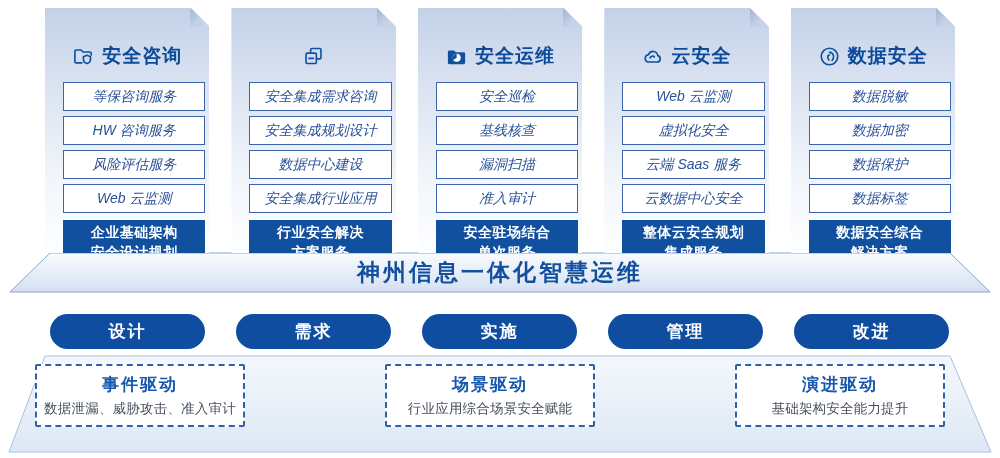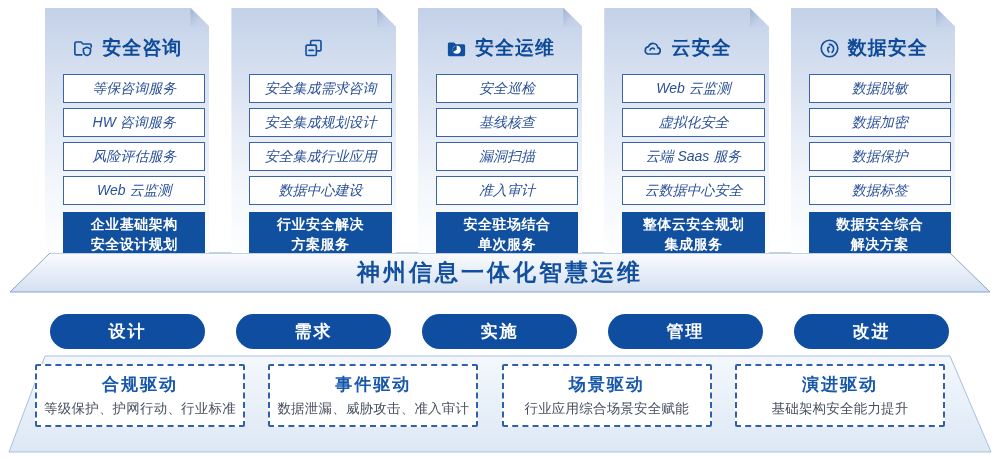--- a/index.html
+++ b/index.html
@@ -19,21 +19,21 @@
     position:relative;width:165px;height:245px;box-sizing:border-box;
     background:linear-gradient(180deg,#c3d1e8 0%,#d9e2f1 30%,#f2f6fb 70%,#fdfeff 100%);
     clip-path:polygon(0 0,146px 0,165px 19px,165px 100%,0 100%);
   }
   .fold{
     position:absolute;top:0;right:0;width:19px;height:19px;
     clip-path:polygon(0 0,100% 100%,0 100%);
     background:linear-gradient(135deg,#9fb2d3 0%,#c3d0e7 55%,rgba(255,255,255,0) 100%);
   }
   .col-head{
-    height:52px;padding-top:14px;display:flex;align-items:center;justify-content:center;gap:7px;
+    height:52px;padding-top:22px;display:flex;align-items:center;justify-content:center;gap:7px;
   }
   .col-head h2{
     margin:0;font-size:19px;font-weight:700;color:#0d4a99;letter-spacing:1px;
   }
   .icon{display:flex;align-items:center;}
   .item{
     height:29px;line-height:27px;box-sizing:border-box;
     margin:0 4px 5px 18px;background:#fff;border:1.5px solid #3c63a8;
     text-align:center;font-size:14px;color:#2a5198;font-style:italic;
   }
@@ -122,22 +122,22 @@
         <span class="icon">
           <svg class="glyph" viewBox="0 0 24 24">
               <path class="stroke" d="M9 7.5V5c0-.7.6-1.3 1.3-1.3h8.2c.7 0 1.3.6 1.3 1.3v8.2c0 .7-.6 1.3-1.3 1.3H16"></path>
               <rect class="stroke" x="4.2" y="8.5" width="10.8" height="10.8" rx="1.3"></rect>
               <path class="stroke" d="M7.2 13.9h4.8"></path>
             </svg>
         </span>
       </header>
       <div class="item">安全集成需求咨询</div>
       <div class="item">安全集成规划设计</div>
+      <div class="item">数据中心建设</div>
       <div class="item">安全集成行业应用</div>
-      <div class="item">数据中心建设</div>
       <div class="col-footer">
         <div>行业安全解决</div>
         <div>方案服务</div>
       </div>
     </section>
 
     <section class="col">
       <div class="fold"></div>
       <header class="col-head">
         <span class="icon">
@@ -207,24 +207,20 @@
 
   <div class="pills">
     <div class="pill">设计</div>
     <div class="pill">需求</div>
     <div class="pill">实施</div>
     <div class="pill">管理</div>
     <div class="pill">改进</div>
   </div>
 
   <div class="drivers">
-    <div class="driver">
-      <div class="d-title">合规驱动</div>
-      <div class="d-desc">等级保护、护网行动、行业标准</div>
-    </div>
     <div class="driver">
       <div class="d-title">事件驱动</div>
       <div class="d-desc">数据泄漏、威胁攻击、准入审计</div>
     </div>
     <div class="driver">
       <div class="d-title">场景驱动</div>
       <div class="d-desc">行业应用综合场景安全赋能</div>
     </div>
     <div class="driver">
       <div class="d-title">演进驱动</div>

